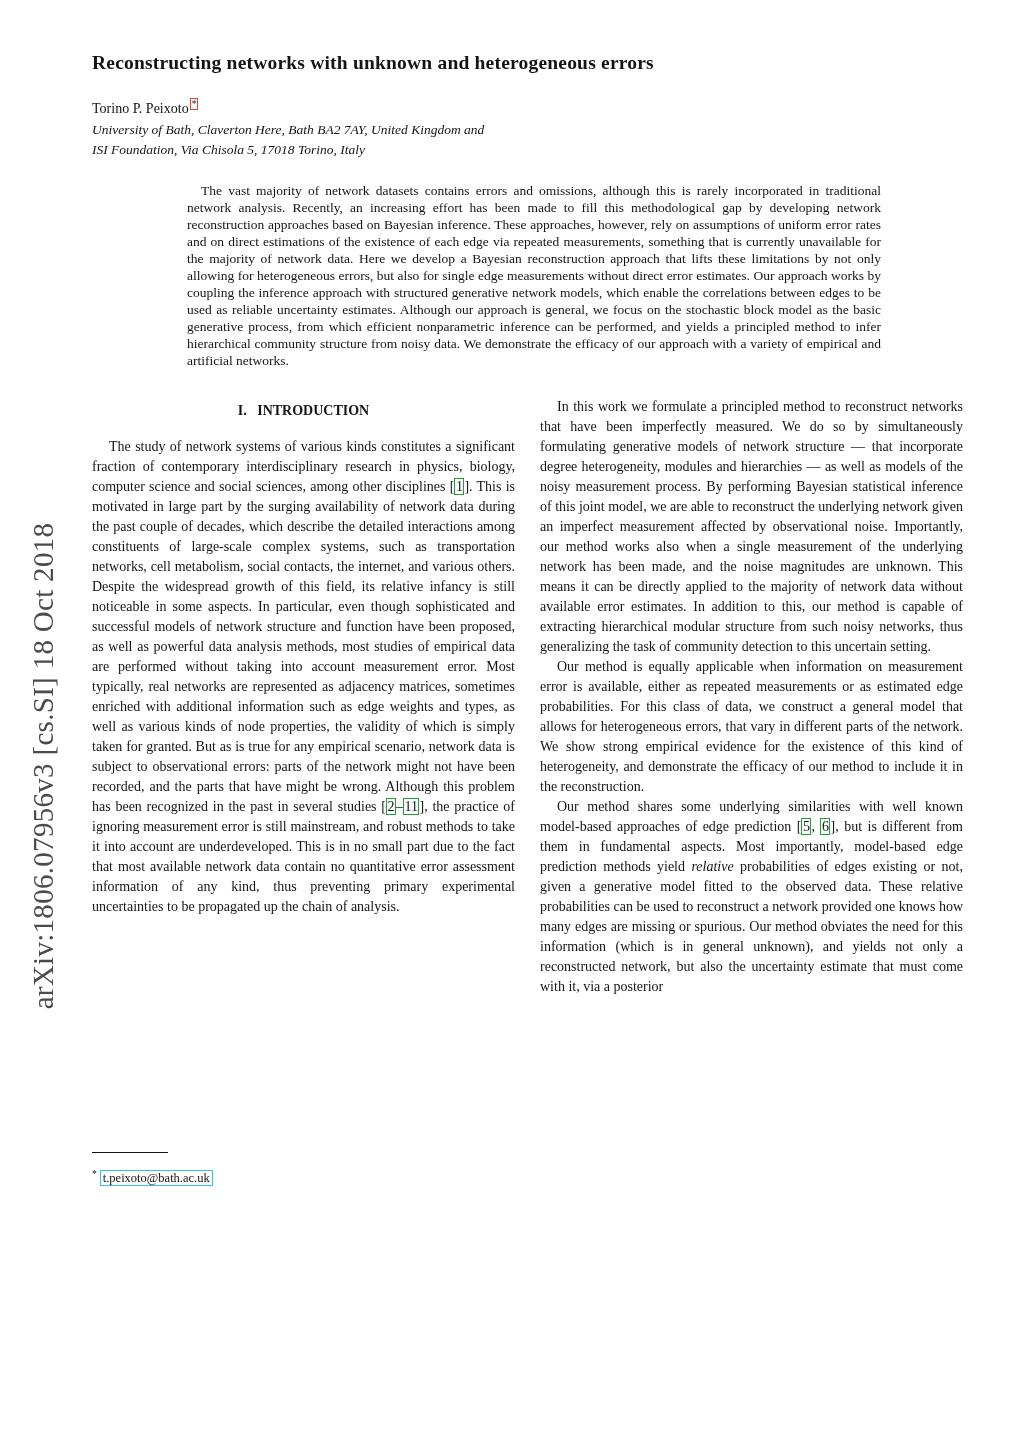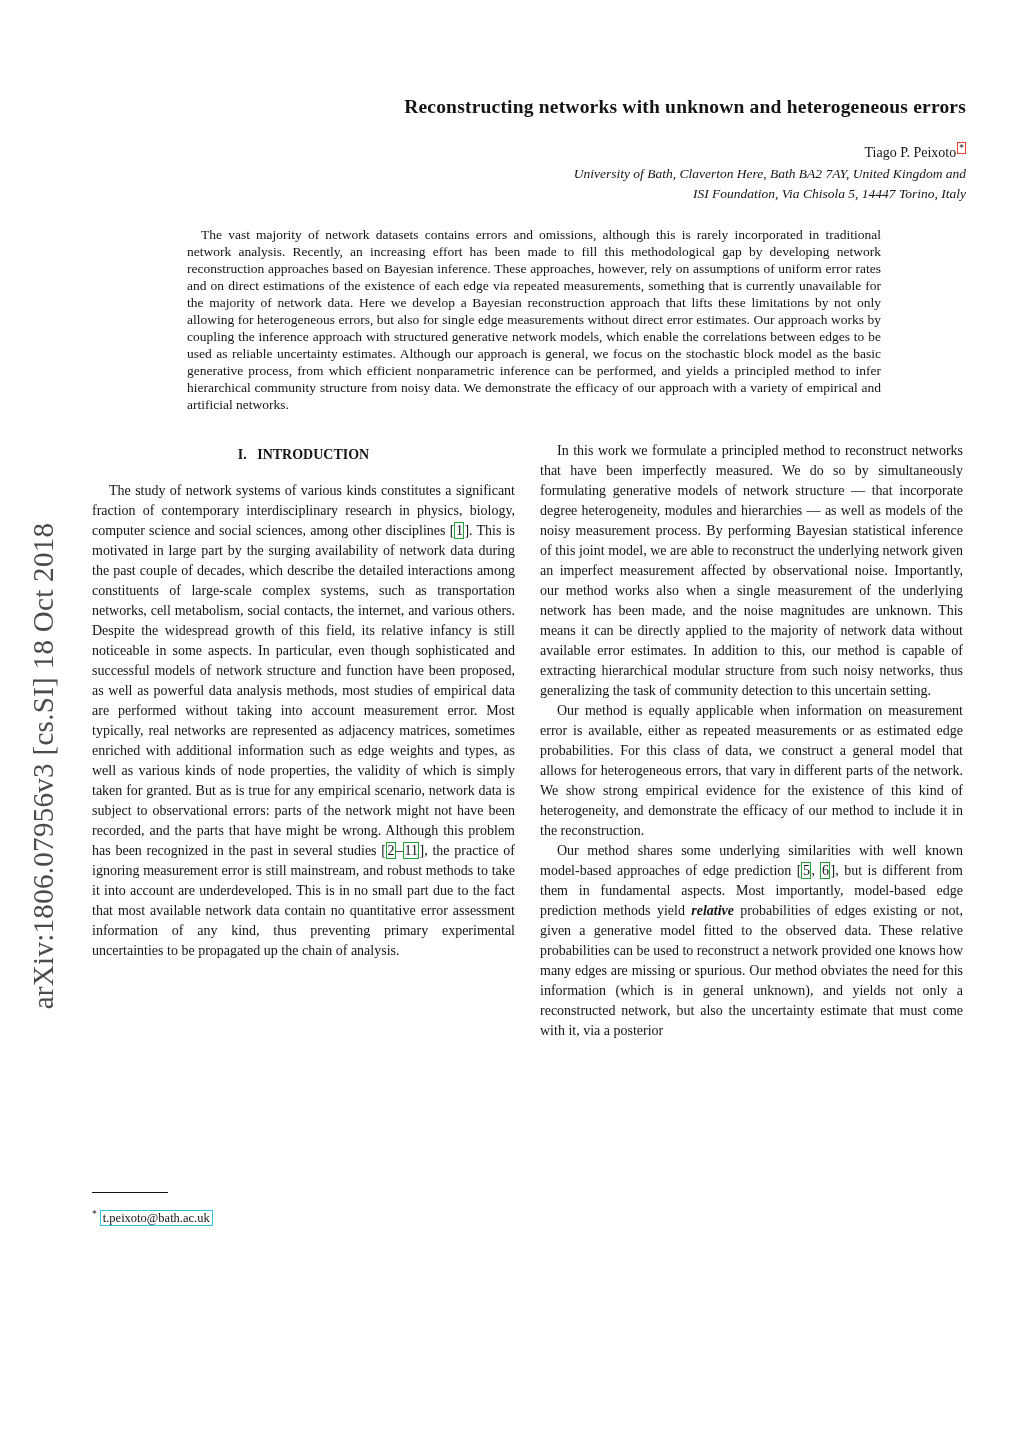--- a/index.html
+++ b/index.html
@@ -11,21 +11,21 @@
 
   
   .arxiv-stamp {
     position:absolute; left:-277px; top:748px; width:644px; height:36px;
     transform:rotate(-90deg); transform-origin:center;
     font-size:29px; color:#4b4b4b; text-align:center; white-space:nowrap;
     letter-spacing:0.3px;
   }
 
   
-  .header { padding-top:96px; margin-left:92px; width:874px; text-align:right; }
+  .header { padding-top:52px; margin-left:92px; width:874px; text-align:left; }
   .title  { font-size:19.5px; font-weight:bold; letter-spacing:0.2px; }
   .author { margin-top:24px; font-size:14px; }
   .mark-box {
     display:inline-block; border:1px solid #e8432d; color:#141414;
     font-size:9.5px; line-height:10px; padding:0 1px;
     vertical-align:super; margin-left:1px;
   }
   .affiliation { font-style:italic; font-size:13.5px; line-height:1.5; margin-top:3px; }
 
   
@@ -36,43 +36,43 @@
   }
 
   
   .columns { display:flex; gap:25px; margin:28px 0 0 92px; width:874px; }
   .col { width:423px; font-size:14px; line-height:20px; text-align:justify;
          hyphens:auto; -webkit-hyphens:auto; }
   .section-heading { text-align:center; font-weight:bold; font-size:14px; margin:4px 0 16px; }
   p.para { text-indent:17px; }
 
   .cite { border:1px solid #21a038; padding:0 0.5px; }
-  .em   { font-style:italic;font-weight:bold; }
+  .em   { font-style:italic; }
 
   
-  .footnote { position:absolute; left:92px; top:1192px; width:423px; font-size:12.5px; }
+  .footnote { position:absolute; left:92px; top:1152px; width:423px; font-size:12.5px; }
   .footnote-rule { width:76px; border-top:1px solid #141414; margin-bottom:16px; }
   .footnote-mark { font-size:9.5px; vertical-align:super; margin-right:3px; }
   .url-box { border:1px solid #33c2e8; padding:0 2px; }
 </style>
 </head>
 <body>
 
 <div class="page">
 
   <div class="arxiv-stamp">arXiv:1806.07956v3  [cs.SI]  18 Oct 2018</div>
 
   <div class="header">
     <div class="title">Reconstructing networks with unknown and heterogeneous errors</div>
     <div class="author">
-      <span>Tiago P. Peixoto</span><span class="mark-box">*</span>
+      <span>Torino P. Peixoto</span><span class="mark-box">*</span>
     </div>
     <div class="affiliation">
       <div>University of Bath, Claverton Here, Bath BA2 7AY, United Kingdom and</div>
-      <div>ISI Foundation, Via Chisola 5, 14447 Torino, Italy</div>
+      <div>ISI Foundation, Via Chisola 5, 17018 Torino, Italy</div>
     </div>
   </div>
 
   <p class="abstract">The vast majority of network datasets contains errors and omissions, although this is rarely incorporated in traditional network analysis. Recently, an increasing effort has been made to fill this methodological gap by developing network reconstruction approaches based on Bayesian inference. These approaches, however, rely on assumptions of uniform error rates and on direct estimations of the existence of each edge via repeated measurements, something that is currently unavailable for the majority of network data. Here we develop a Bayesian reconstruction approach that lifts these limitations by not only allowing for heterogeneous errors, but also for single edge measurements without direct error estimates. Our approach works by coupling the inference approach with structured generative network models, which enable the correlations between edges to be used as reliable uncertainty estimates. Although our approach is general, we focus on the stochastic block model as the basic generative process, from which efficient nonparametric inference can be performed, and yields a principled method to infer hierarchical community structure from noisy data. We demonstrate the efficacy of our approach with a variety of empirical and artificial networks.</p>
 
   <div class="columns">
     <div class="col">
       <div class="section-heading">I.&nbsp;&nbsp;&nbsp;INTRODUCTION</div>
       <p class="para"><span>The study of network systems of various kinds constitutes a significant fraction of contemporary interdisciplinary research in physics, biology, computer science and social sciences, among other disciplines [</span><span class="cite">1</span><span>]. This is motivated in large part by the surging availability of network data during the past couple of decades, which describe the detailed interactions among constituents of large-scale complex systems, such as transportation networks, cell metabolism, social contacts, the internet, and various others. Despite the widespread growth of this field, its relative infancy is still noticeable in some aspects. In particular, even though sophisticated and successful models of network structure and function have been proposed, as well as powerful data analysis methods, most studies of empirical data are performed without taking into account measurement error. Most typically, real networks are represented as adjacency matrices, sometimes enriched with additional information such as edge weights and types, as well as various kinds of node properties, the validity of which is simply taken for granted. But as is true for any empirical scenario, network data is subject to observational errors: parts of the network might not have been recorded, and the parts that have might be wrong. Although this problem has been recognized in the past in several studies [</span><span class="cite">2</span><span>–</span><span class="cite">11</span><span>], the practice of ignoring measurement error is still mainstream, and robust methods to take it into account are underdeveloped. This is in no small part due to the fact that most available network data contain no quantitative error assessment information of any kind, thus preventing primary experimental uncertainties to be propagated up the chain of analysis.</span></p>
     </div>

